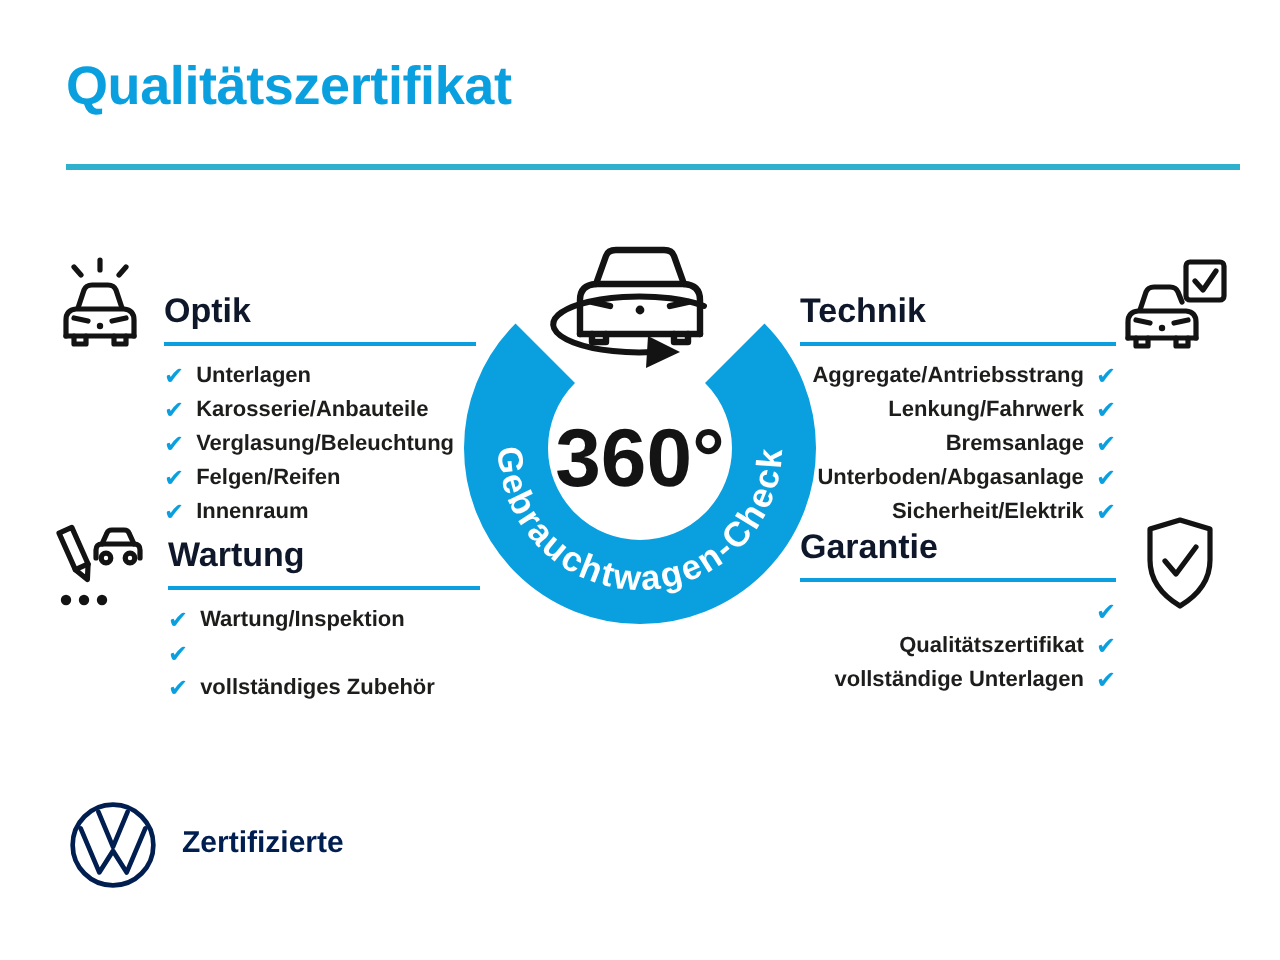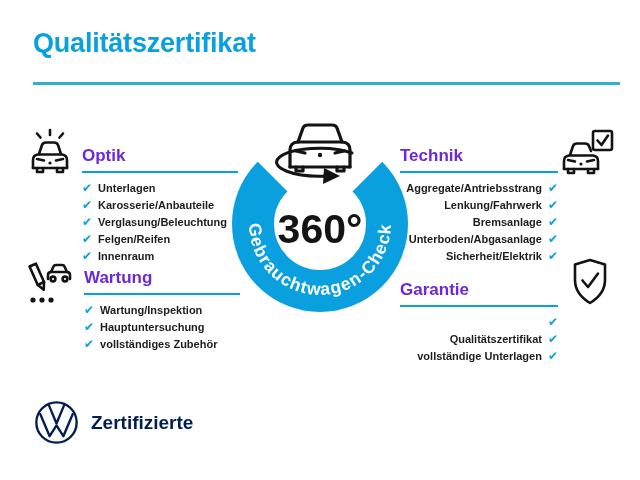--- a/index.html
+++ b/index.html
@@ -9,46 +9,46 @@
   }
   .page-title{
     position:absolute;left:33px;top:28px;font-size:27px;font-weight:700;
     color:#0aa0df;letter-spacing:-0.2px;
   }
   .title-rule{
     position:absolute;left:33px;top:82px;width:587px;height:2.5px;background:#2fb0cd;
   }
   .section{position:absolute;width:156px;}
   .section h3{
-    margin:0;font-size:17px;font-weight:700;color:#6d28d9;
+    margin:0;font-size:17px;font-weight:700;color:#0f172a;
     padding-bottom:5px;border-bottom:2px solid #0aa0df;line-height:20px;
   }
   .section ul{list-style:none;margin:7px 0 0 0;padding:0;}
   .section li{
     display:flex;align-items:center;gap:6px;
     font-size:11px;font-weight:700;line-height:17px;color:#1d1d1b;white-space:nowrap;
   }
   .section.right{text-align:left;}
   .section.right li{justify-content:flex-end;margin-left:44px;}
   .check{color:#0aa0df;font-size:12px;line-height:17px;}
   .sec-optik{left:82px;top:146px;}
   .sec-technik{right:82px;top:146px;width:158px;}
   .sec-wartung{left:84px;top:268px;}
-  .sec-garantie{right:82px;top:280px;width:158px;}
+  .sec-garantie{right:82px;top:264px;width:158px;}
   .icon-box{position:absolute;}
   .icon-optik{left:24px;top:127px;}
   .icon-technik{right:24px;top:127px;}
   .icon-wartung{left:24px;top:255px;}
   .icon-garantie{right:28px;top:257px;}
   .center-svg{position:absolute;left:0;top:0;}
   .footer{
     position:absolute;left:33px;top:399px;display:flex;align-items:center;gap:11px;
   }
   .footer .brand-text{
-    font-size:19px;font-weight:700;color:#001E50;line-height:1.35;
+    font-size:15px;font-weight:700;color:#001E50;line-height:1.35;
   }
 </style>
 </head>
 <body>
 
 <div class="stage">
 
   <div class="page-title">Qualitätszertifikat</div>
   <div class="title-rule"></div>
 
@@ -181,21 +181,20 @@
   </div>
   <div class="section sec-wartung">
     <h3>Wartung</h3>
     <ul>
       <li>
           <span class="check">✔</span>
           <span>Wartung/Inspektion</span>
         </li>
       <li>
           <span class="check">✔</span>
-          <span>Hauptuntersuchung</span>
         </li>
       <li>
           <span class="check">✔</span>
           <span>vollständiges Zubehör</span>
         </li>
     </ul>
   </div>
 
   <div class="icon-box icon-garantie">
     <svg width="44" height="50" viewBox="0 0 44 50" fill="none" stroke="#131313" stroke-width="2.6" stroke-linecap="round" stroke-linejoin="round">

